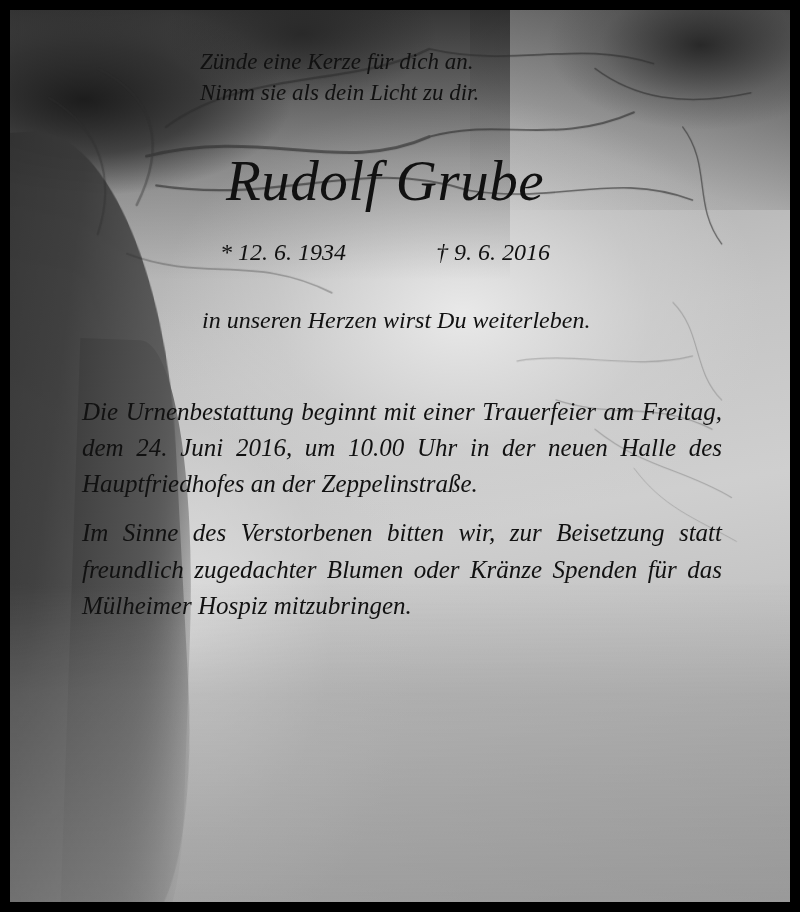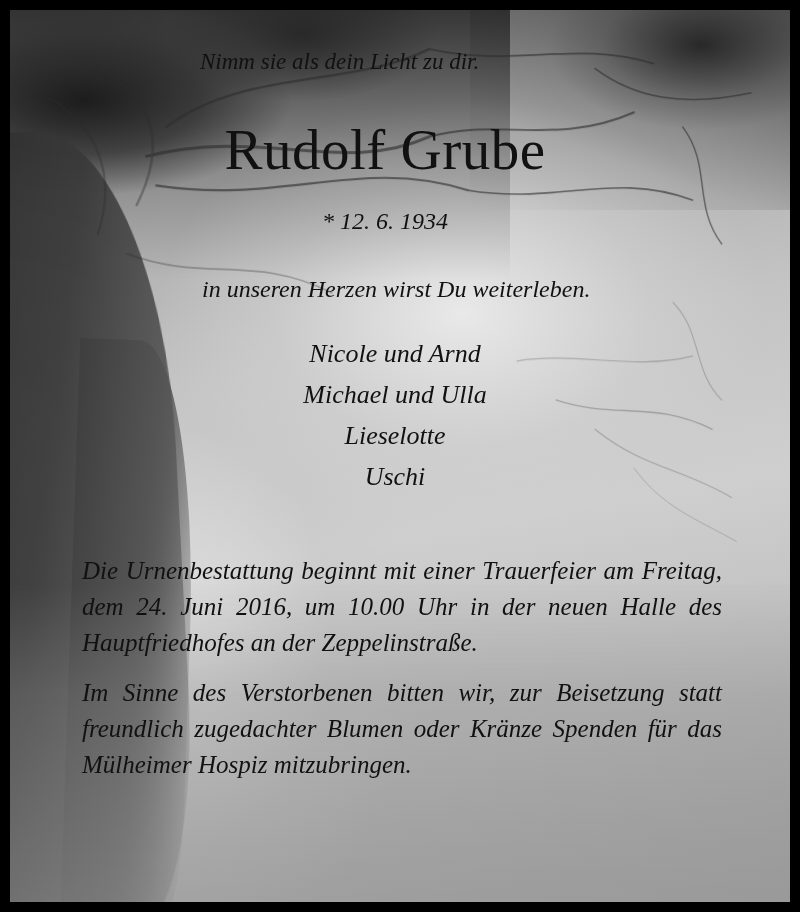--- a/index.html
+++ b/index.html
@@ -114,20 +114,21 @@
     font-style: italic;
     font-size: 23px;
     line-height: 1.35;
     padding-left: 140px;
   }
   .verse-top div { white-space: pre; }
 
   .name {
     text-align: center;
     font-size: 57px;
+    font-style: italic;
     letter-spacing: 0.5px;
     margin-top: 40px;
     margin-left: -30px;
   }
 
   .dates {
     display: flex;
     justify-content: center;
     gap: 90px;
     font-size: 24px;
@@ -198,39 +199,35 @@
       <path d="M90 60 C 150 90, 160 140, 130 200" stroke-width="2.6" opacity="0.6"></path>
       <path d="M40 90 C 90 120, 110 170, 90 230" stroke-width="2.2" opacity="0.6"></path>
     </g>
   </svg>
 
   <div class="bottom-shade"></div>
 
   <div class="content">
 
     <div class="verse-top">
+      <div>Zünde eine Kerze für dich an.</div>
       <div>Nimm sie als dein Licht zu dir.</div>
     </div>
 
     <div class="name">Rudolf Grube</div>
 
     <div class="dates">
       <span>* 12. 6. 1934</span>
+      <span>† 9. 6. 2016</span>
     </div>
 
     <div class="verse-mid">
       <div>in unseren Herzen wirst Du weiterleben.</div>
     </div>
 
-    <div class="survivors">
-      <div>Nicole und Arnd</div>
-      <div>Michael und Ulla</div>
-      <div>Lieselotte</div>
-      <div>Uschi</div>
-    </div>
 
     <div class="arrangements">
       <p>Die Urnenbestattung beginnt mit einer Trauerfeier am Freitag, dem 24. Juni 2016, um 10.00 Uhr in der neuen Halle des Hauptfriedhofes an der Zeppelinstraße.</p>
       <p>Im Sinne des Verstorbenen bitten wir, zur Beisetzung statt freundlich zugedachter Blumen oder Kränze Spenden für das Mülheimer Hospiz mitzubringen.</p>
     </div>
 
   </div>
 </div>
 
 </body></html>

